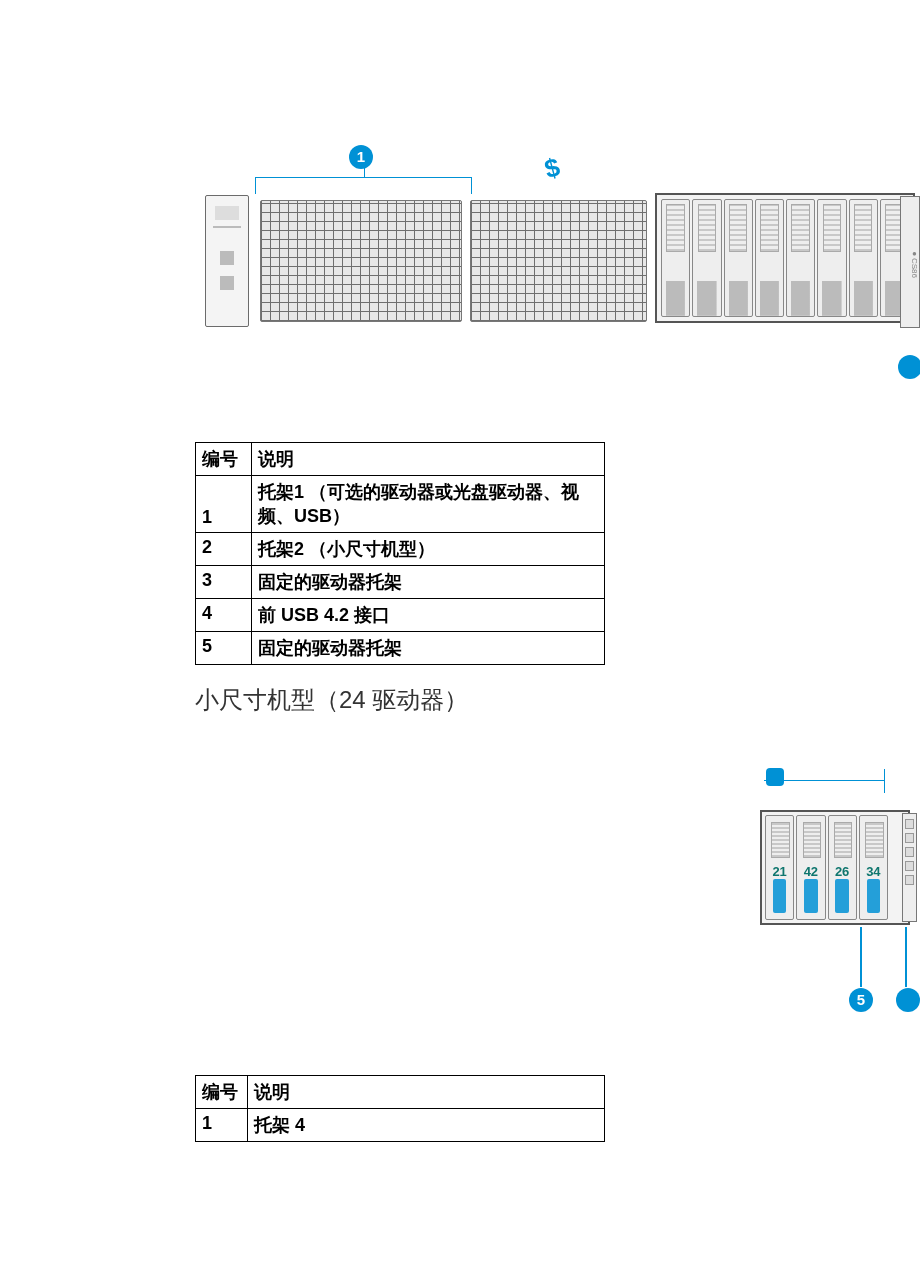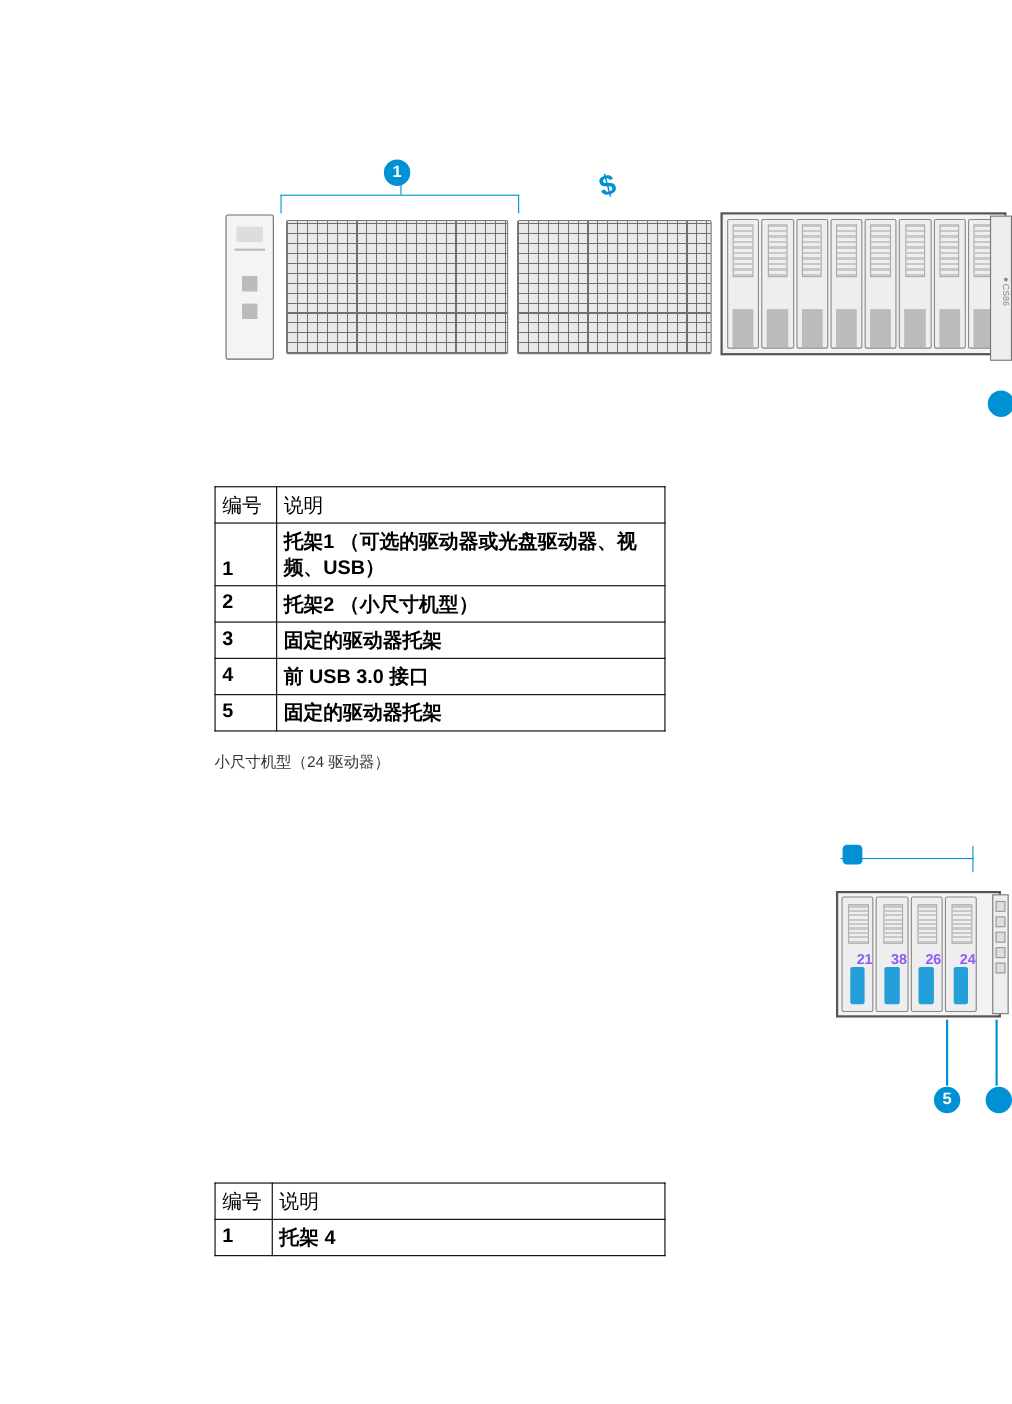--- a/index.html
+++ b/index.html
@@ -148,33 +148,33 @@
     border-collapse: collapse;
     font-size: 18px;
   }
   .tbl th, .tbl td {
     border: 1.3px solid #000;
     padding: 4px 8px 4px 6px;
     vertical-align: top;
     text-align: left;
     font-weight: bold;
   }
-  .tbl th { font-weight: normal; }
+  .tbl th { font-weight: bold; }
   .tbl1 {
     left: 195px; top: 442px;
     width: 410px;
   }
   .tbl1 col.c-num { width: 56px; }
   .tbl1 col.c-desc{ width: 354px; }
 
   
   .caption1 {
     position: absolute;
     left: 195px; top: 684px;
-    font-size: 14px;
+    font-size: 24px;
     color:#333;
   }
 
   
   .fig2 {
     position: absolute;
     left: 760px;
     top: 770px;
     width: 160px;
     height: 260px;
@@ -213,24 +213,24 @@
   .fig2 .slot2 {
     flex:1;
     border:1.2px solid #888;
     border-radius:2px;
     position:relative;
     background:#eee;
   }
   .fig2 .slot2 .num{
     position:absolute;
     top:48px; left:0; right:0;
-    text-align:right;
+    text-align:center;
     font-size:13px;
     font-weight:bold;
-    color:#8b5cf6;
+    color:#0f766e;
   }
   .fig2 .slot2::before{
     content:"";
     position:absolute;
     left:20%; top:6px;
     width:60%; height:34px;
     border:1px solid #aaa;
     background:repeating-linear-gradient(0deg,#c8c8c8 0 2px,transparent 2px 4px);
   }
   .fig2 .slot2::after{
@@ -324,47 +324,47 @@
     <tr>
       <td>2</td>
       <td>托架2 （小尺寸机型）</td>
     </tr>
     <tr>
       <td>3</td>
       <td>固定的驱动器托架</td>
     </tr>
     <tr>
       <td>4</td>
-      <td>前 USB 3.0 接口</td>
+      <td>前 USB 4.2 接口</td>
     </tr>
     <tr>
       <td>5</td>
       <td>固定的驱动器托架</td>
     </tr>
   </tbody>
     </table>
 
   <div class="caption1">小尺寸机型（24 驱动器）</div>
 
   <div class="fig2">
     <div class="callout topcall"></div>
     <div class="bracket2"></div>
 
     <div class="chassis">
       <div class="slot2">
           <div class="num">21</div>
         </div>
       <div class="slot2">
-          <div class="num">38</div>
+          <div class="num">42</div>
         </div>
       <div class="slot2">
           <div class="num">26</div>
         </div>
       <div class="slot2">
-          <div class="num">24</div>
+          <div class="num">34</div>
         </div>
     </div>
     <div class="ioport">
       <div></div>
         <div></div>
         <div></div>
         <div></div>
         <div></div>
     </div>
 

